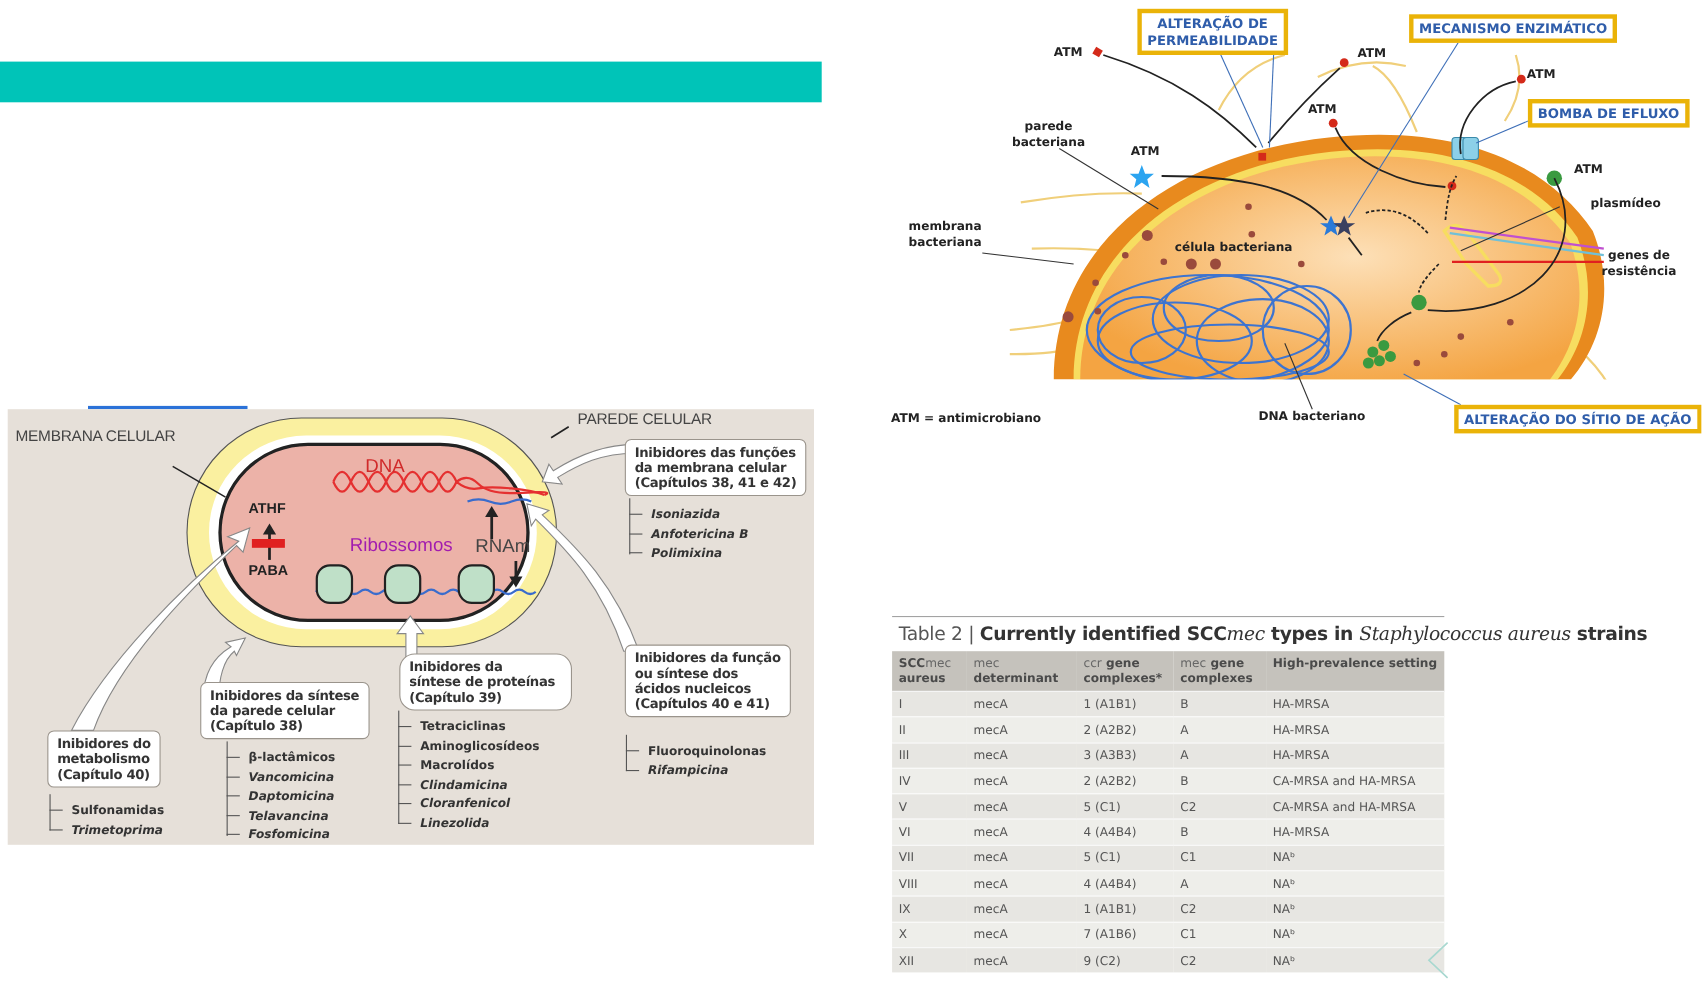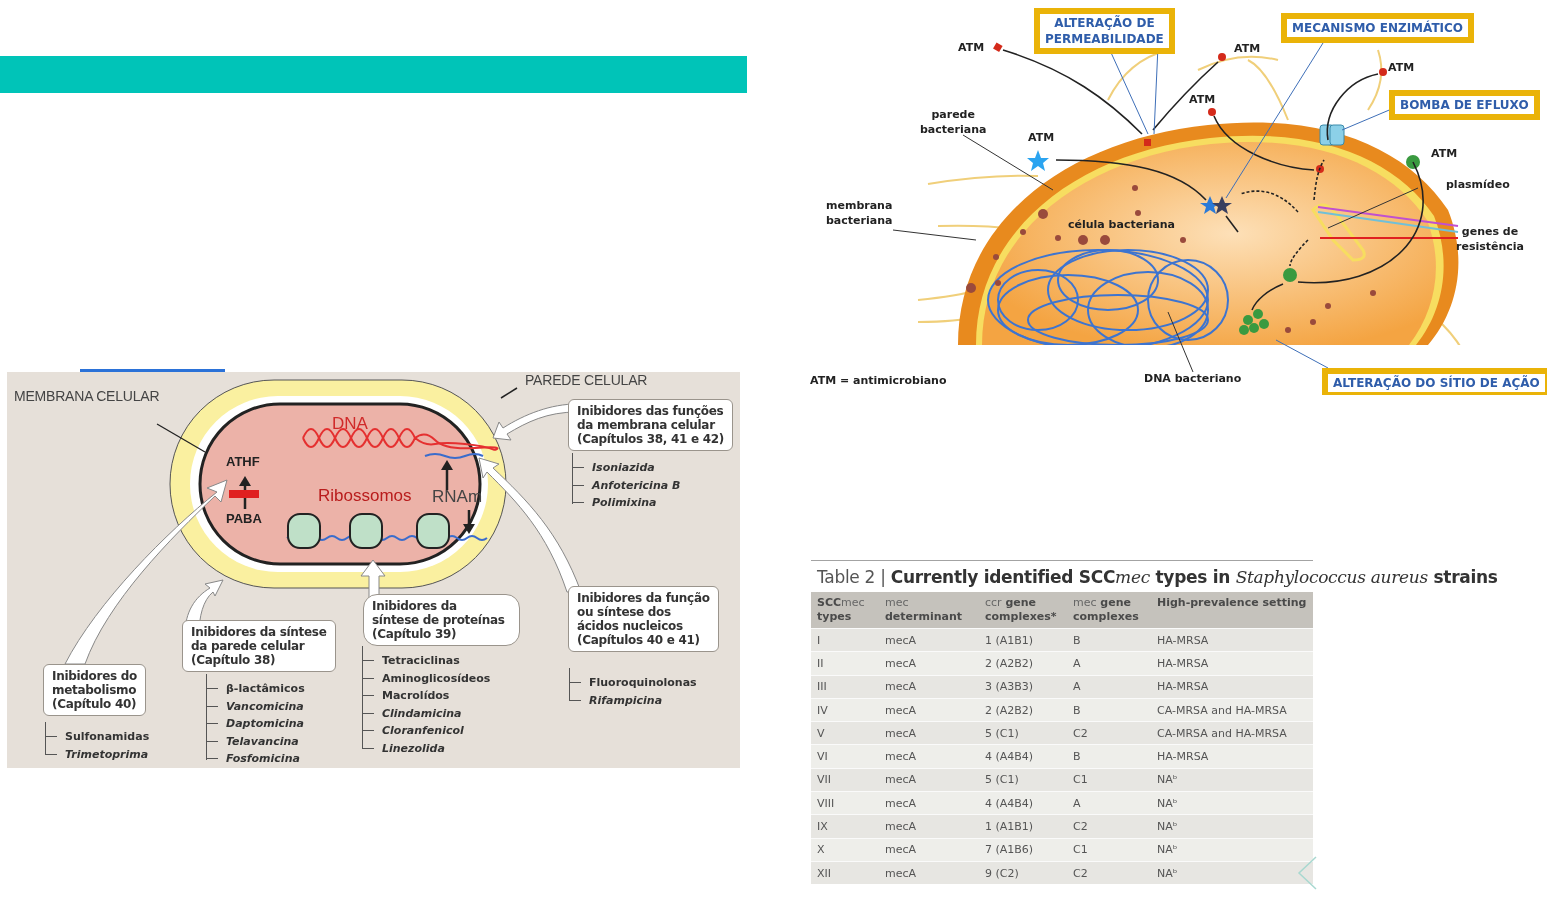--- a/index.html
+++ b/index.html
@@ -17,21 +17,21 @@
   .list { position:absolute; font-family:"DejaVu Sans", sans-serif; font-size:11px; font-weight:bold; color:#333; line-height:17.5px; }
   .list .it { font-style:italic; }
   .list div { position:relative; padding-left:20px; }
   .list div::before { content:""; position:absolute; left:0; top:8px; width:12px; border-top:1px solid #555; }
   .list::before { content:""; position:absolute; left:0; top:-6px; bottom:8px; border-left:1px solid #555; }
 
   
   #right-fig { left:808px; top:0; width:739px; height:395px; background:#fff; overflow:hidden; }
   #right-fig svg { position:absolute; left:0; top:0; }
   .rlbl { position:absolute; font-family:"DejaVu Sans", sans-serif; font-weight:bold; font-size:11px; color:#222; line-height:15px; text-align:center; white-space:nowrap; }
-  .bluebox { position:absolute; border:6px solid #eab308; background:#fff; color:#2f5daa; font-family:"DejaVu Sans", sans-serif; font-weight:bold; font-size:12px; line-height:16px; padding:1px 5px; text-align:center; white-space:nowrap; }
+  .bluebox { position:absolute; border:4px solid #eab308; background:#fff; color:#2f5daa; font-family:"DejaVu Sans", sans-serif; font-weight:bold; font-size:12px; line-height:16px; padding:1px 5px; text-align:center; white-space:nowrap; }
 
   
   #table-wrap { left:811px; top:560px; width:502px; }
   #table-title { font-family:"DejaVu Sans", sans-serif; font-size:17px; color:#333; border-top:1px solid #a3a3a3; padding:6px 0 5px 6px; white-space:nowrap; letter-spacing:-0.3px; }
   #table-title .t2 { font-weight:normal; color:#555; }
   #table-title b { font-weight:bold; }
   #table-title i { font-family:"DejaVu Serif", serif; font-weight:normal; }
   table { border-collapse:collapse; width:502px; font-family:"DejaVu Sans", sans-serif; font-size:11px; color:#555; }
   thead th { background:#c5c2bc; text-align:left; font-weight:bold; color:#4a4a4a; padding:4px 6px; line-height:14px; vertical-align:top; font-size:11px; }
   thead th .n { font-weight:normal; color:#666; }
@@ -83,21 +83,21 @@
       <path d="M560 220 C540 160 510 130 480 100 L476 106 L472 86 L492 92 L486 96 C520 128 552 160 574 220 Z"></path>
       <path d="M570 40 C540 40 520 50 500 62 L504 68 L486 66 L492 50 L496 56 C518 42 544 32 570 32 Z"></path>
     </g>
   </svg>
 
   <span class="lbl cap" style="left:7px;top:16px;">MEMBRANA CELULAR</span>
   <span class="lbl cap" style="left:518px;top:0px;">PAREDE CELULAR</span>
   <span class="lbl" style="left:325px;top:42px;font-size:17px;color:#d02a2a;">DNA</span>
   <span class="lbl" style="left:219px;top:82px;font-size:13px;font-weight:bold;color:#222;">ATHF</span>
   <span class="lbl" style="left:219px;top:139px;font-size:13px;font-weight:bold;color:#222;">PABA</span>
-  <span class="lbl" style="left:311px;top:114px;font-size:17px;color:#b91c1c;">Ribossomos</span>
+  <span class="lbl" style="left:311px;top:114px;font-size:17px;color:#a21caf;">Ribossomos</span>
   <span class="lbl" style="left:425px;top:115px;font-size:17px;color:#444;">RNAm</span>
 
   <div class="box" style="left:561px;top:27px;">
     <div>Inibidores das funções</div>
     <div>da membrana celular</div>
     <div>(Capítulos 38, 41 e 42)</div>
   </div>
   <div class="list" style="left:565px;top:87px;">
     <div class="it">Isoniazida</div>
     <div class="it">Anfotericina B</div>
@@ -306,21 +306,21 @@
 </div>
 
 <div id="table-wrap" class="abs">
   <div id="table-title">
     <span class="t2">Table 2 |</span>
     <b>Currently identified SCC</b><i>mec</i><b> types in </b><i>Staphylococcus aureus</i><b> strains</b>
   </div>
   <table>
     <thead>
       <tr>
-        <th style="width:56px;"><span>SCC</span><span class="n">mec</span><br><span>types</span></th>
+        <th style="width:56px;"><span>SCC</span><span class="n">mec</span><br><span>aureus</span></th>
         <th style="width:88px;"><span class="n">mec</span><br><span>determinant</span></th>
         <th style="width:76px;"><span class="n">ccr</span><span> gene</span><br><span>complexes*</span></th>
         <th style="width:72px;"><span class="n">mec</span><span> gene</span><br><span>complexes</span></th>
         <th><span>High-prevalence setting</span></th>
       </tr>
     </thead>
     <tbody id="table-body">
         <tr>
           <td>I</td>
           <td>mecA</td>

